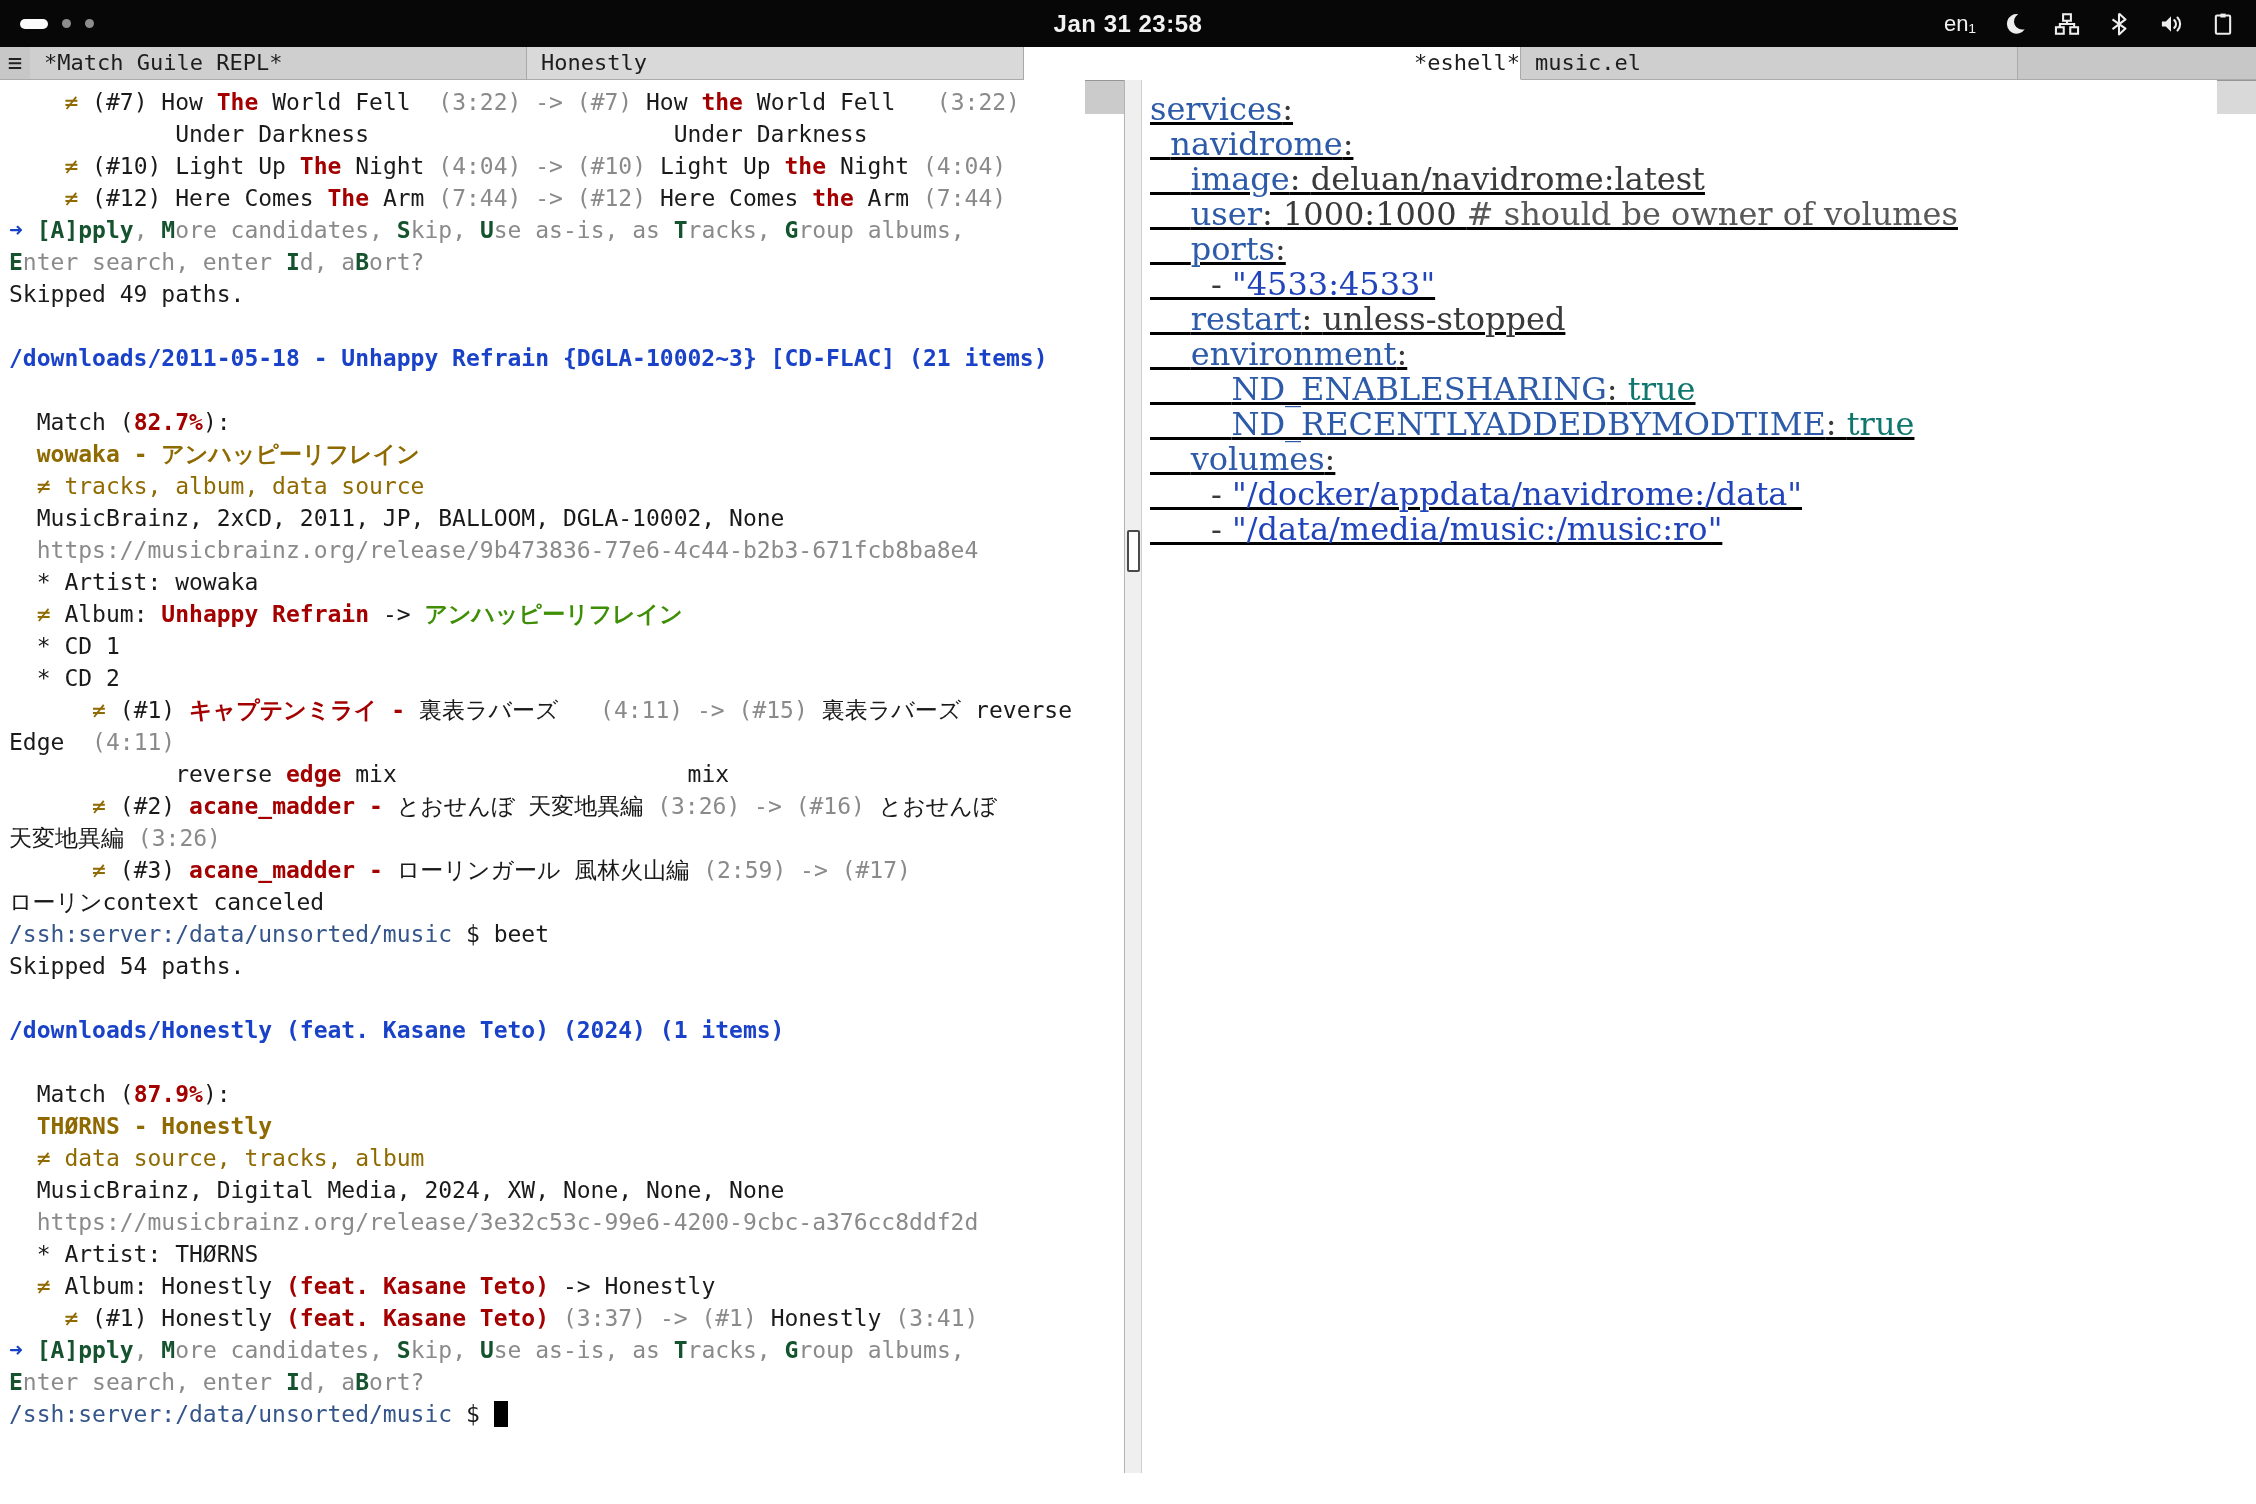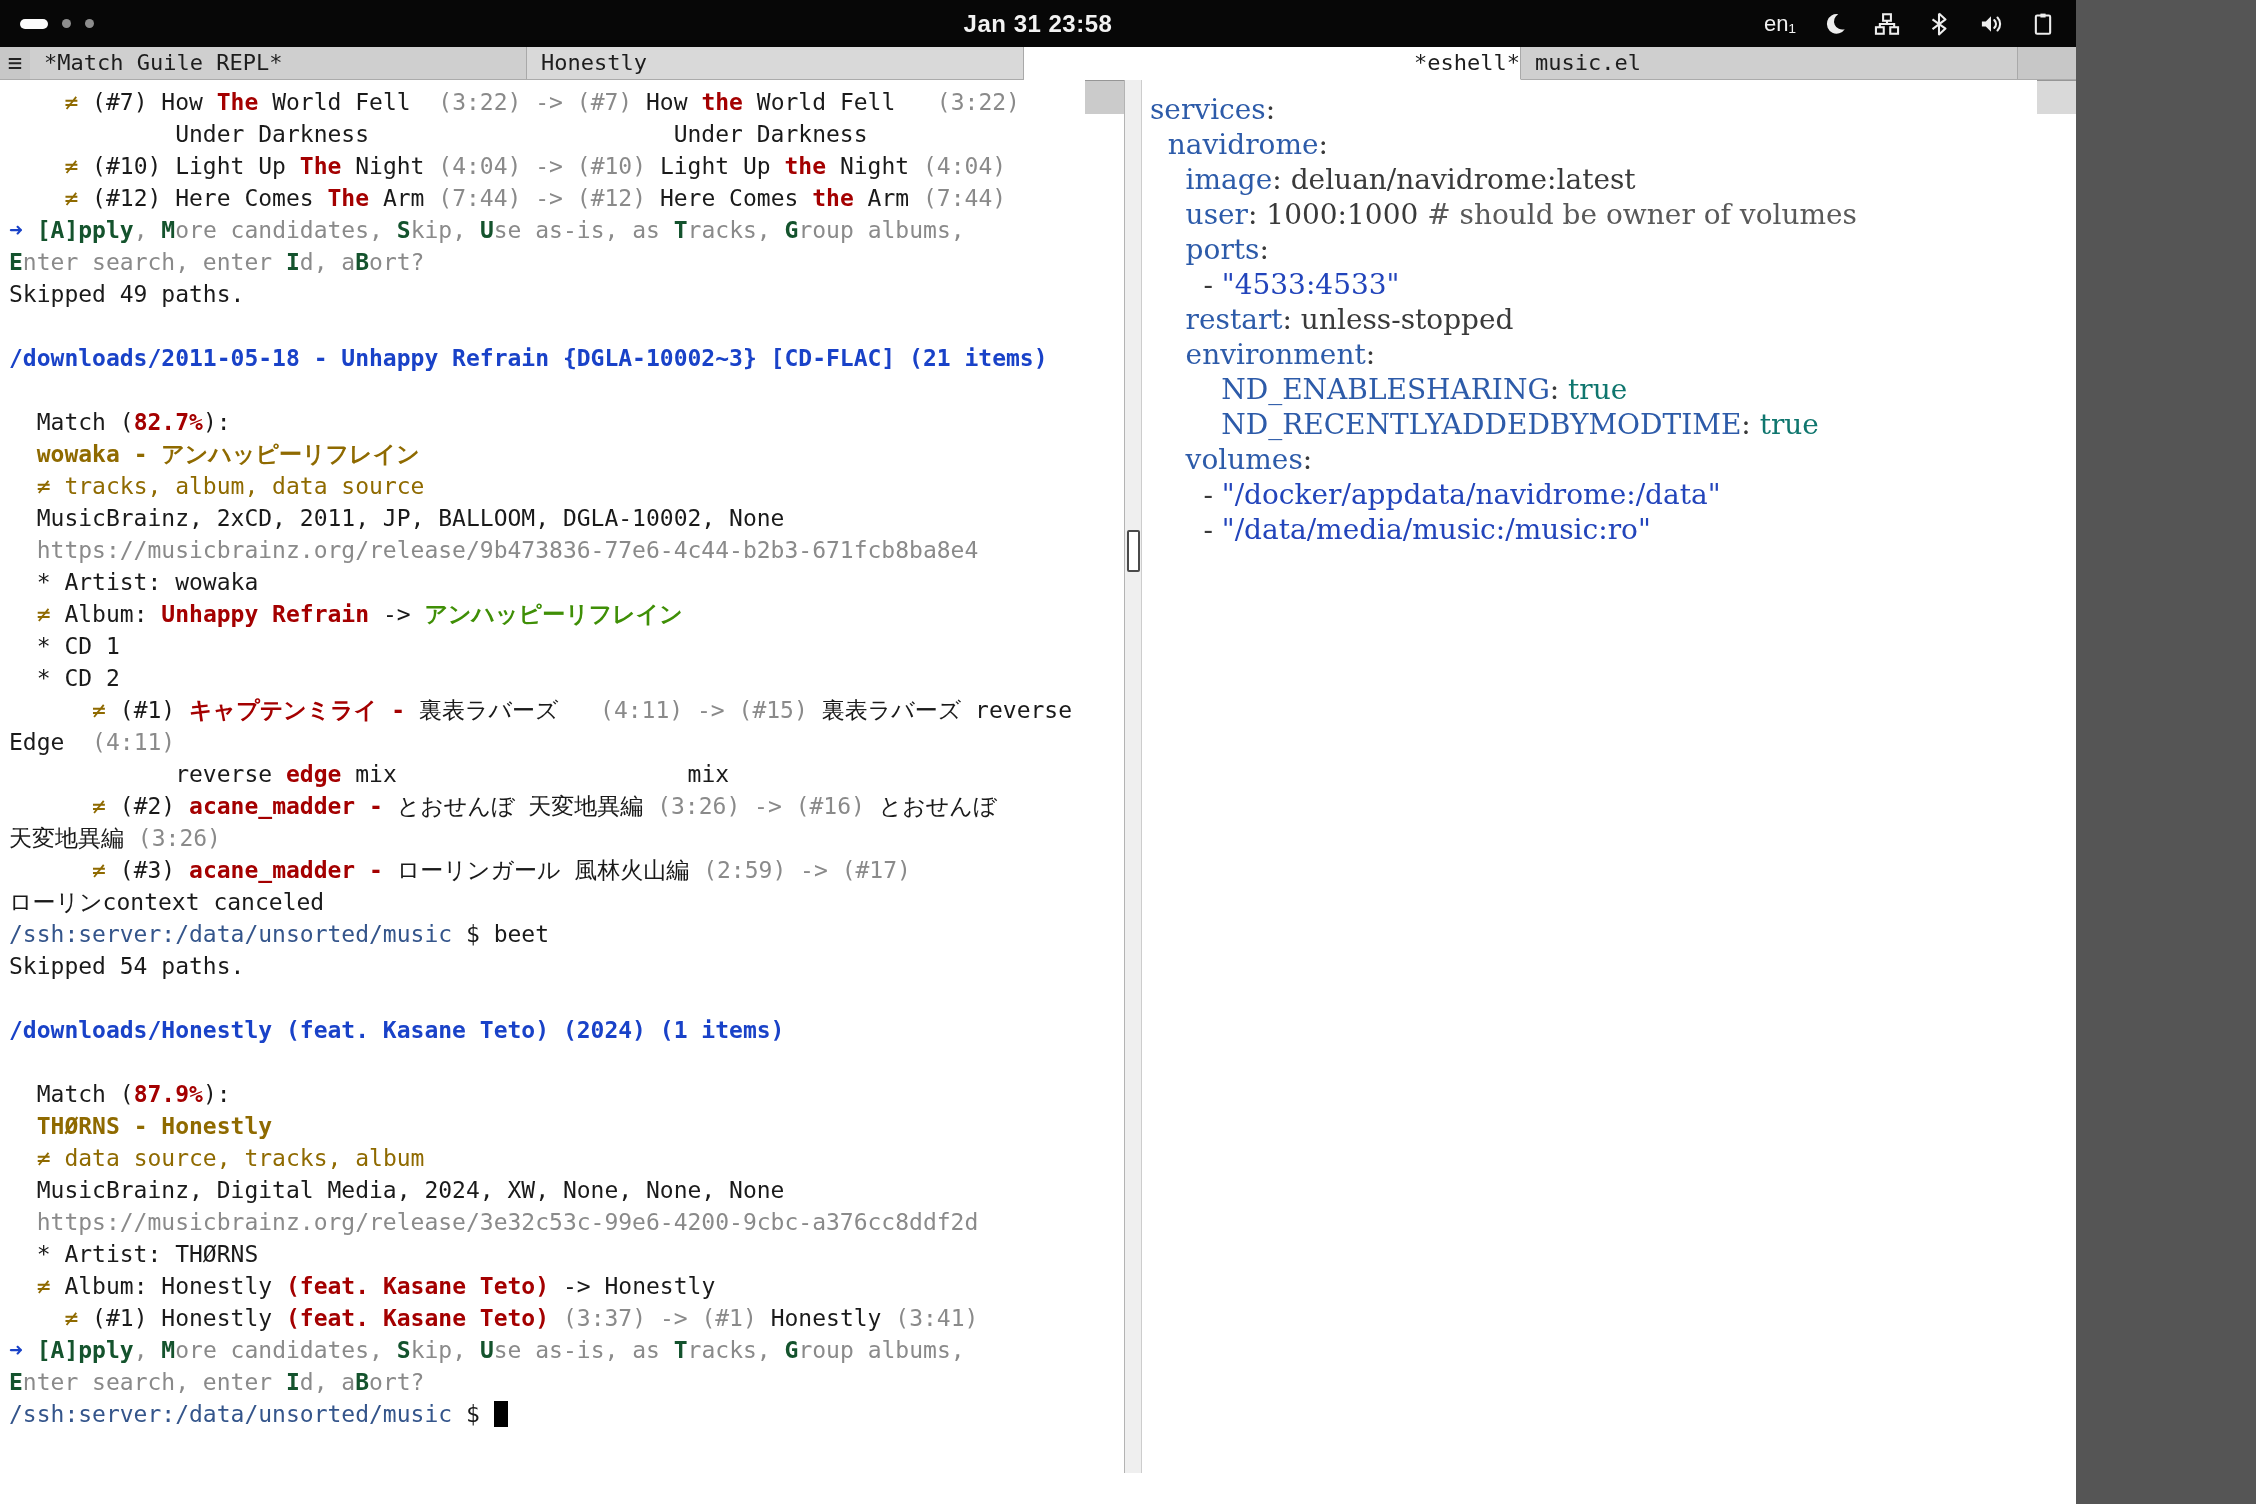--- a/index.html
+++ b/index.html
@@ -1,16 +1,16 @@
 <!DOCTYPE html>
 <html><head>
 <meta charset="utf-8">
 <style>
   html,body{margin:0;padding:0;background:#555;}
-  #screen{position:relative;width:2076px;height:1504px;background:#ffffff;overflow:hidden;
+  #screen{position:relative;width:2256px;height:1504px;background:#ffffff;overflow:hidden;
           display:flex;flex-direction:column;font-family:"DejaVu Sans Mono","DejaVu Sans",monospace;}
 
   
   .menu-bar{height:47px;flex:0 0 47px;background:#070707;color:#f2f2f2;display:flex;align-items:center;
             justify-content:space-between;padding:0 20px;position:relative;}
   .mb-left{display:flex;align-items:center;gap:14px;}
   .pill{width:28px;height:10px;border-radius:5px;background:#fbfbfb;}
   .dot{width:9px;height:9px;border-radius:50%;background:#8d8d8d;}
   .mb-clock{position:absolute;left:50%;transform:translateX(-50%);font-family:"Liberation Sans","DejaVu Sans",sans-serif;
             font-weight:bold;font-size:24px;letter-spacing:.5px;}
@@ -30,21 +30,21 @@
   
   .main{flex:1 1 auto;display:flex;min-height:0;}
   .win{display:flex;flex-direction:row;min-height:0;}
   .win-left{width:1124px;flex:0 0 1124px;}
   .win-right{flex:1 1 auto;}
   .right-body{flex:1 1 auto;display:flex;min-height:0;}
 
   .buffer{flex:1 1 auto;overflow:hidden;white-space:pre;}
   .mono-buf{padding:6px 0 0 9px;font-size:23px;line-height:32px;}
   .serif-buf{padding:12px 0 0 8px;font-family:"DejaVu Serif","Liberation Serif",serif;
-             font-size:28px;line-height:35px;}
+             font-size:32px;line-height:35px;text-decoration:underline;}
 
   .tl{white-space:pre;}
 
   
   .c-d{color:#1a1a1a;}
   .c-g{color:#8a8a8a;}
   .c-o{color:#8f6a00;}
   .c-ob{color:#8f6a00;font-weight:bold;}
   .c-r{color:#a40000;font-weight:bold;}
   .c-grn{color:#3f8f06;font-weight:bold;}

